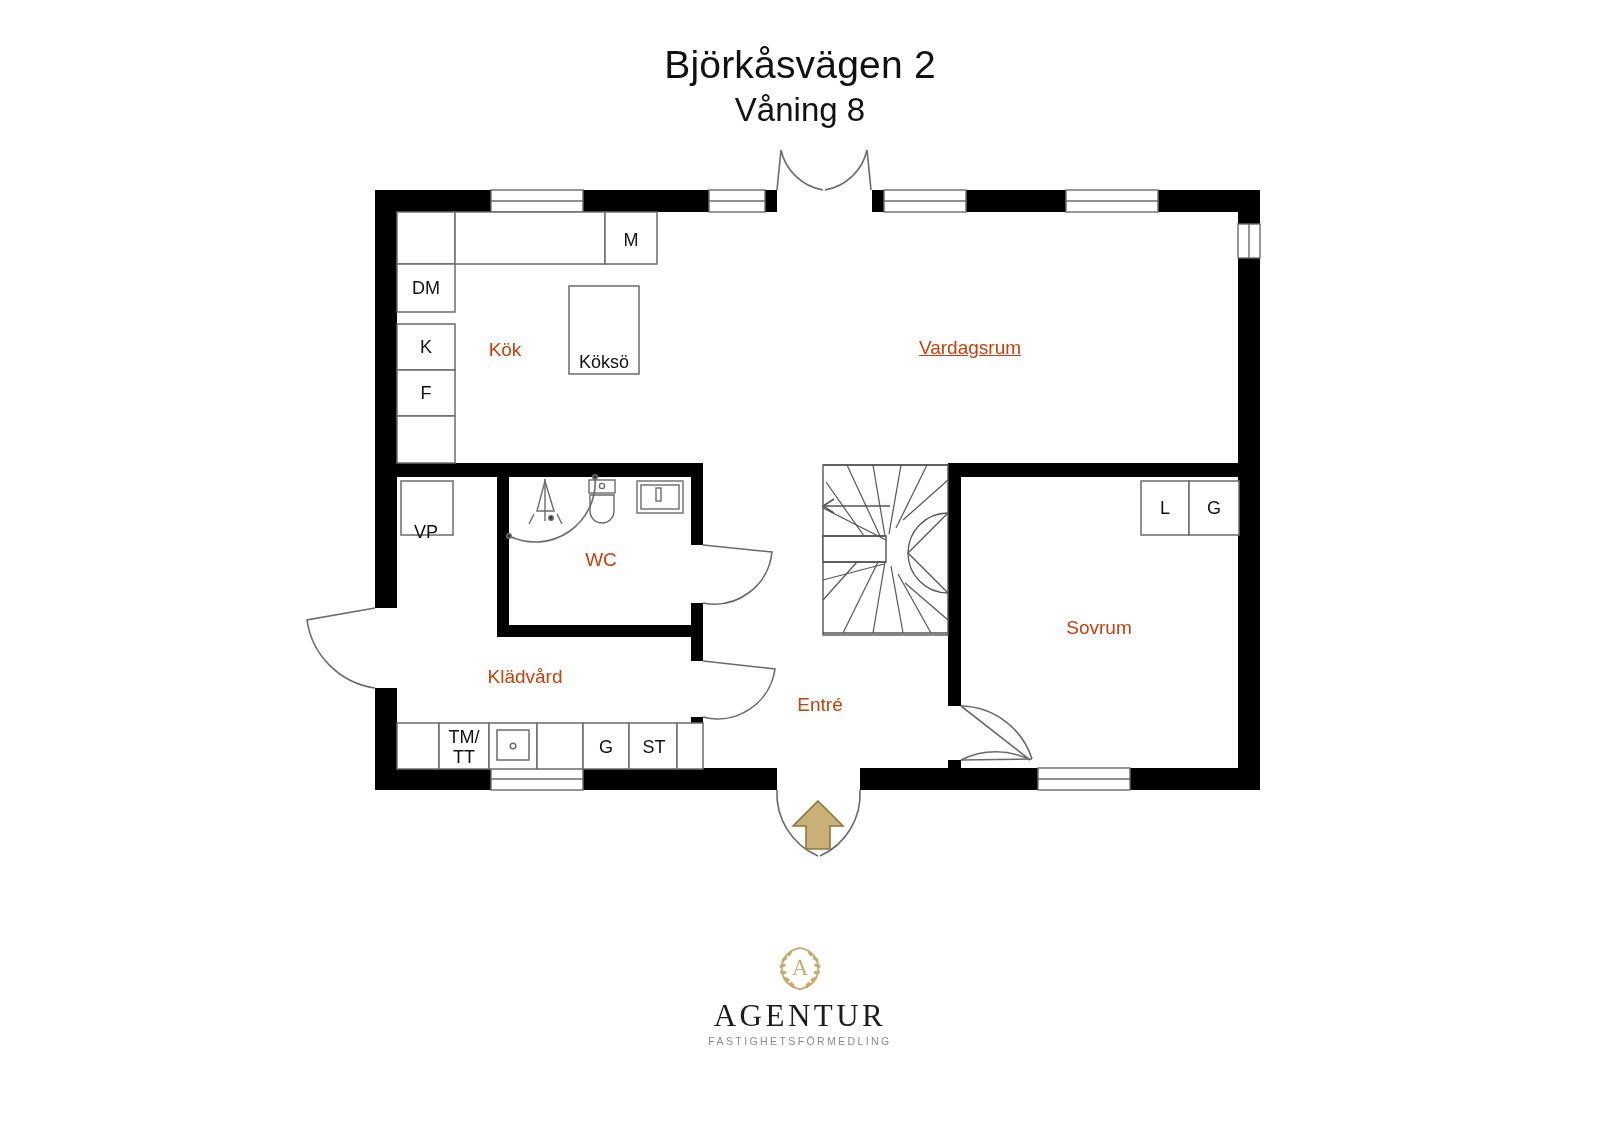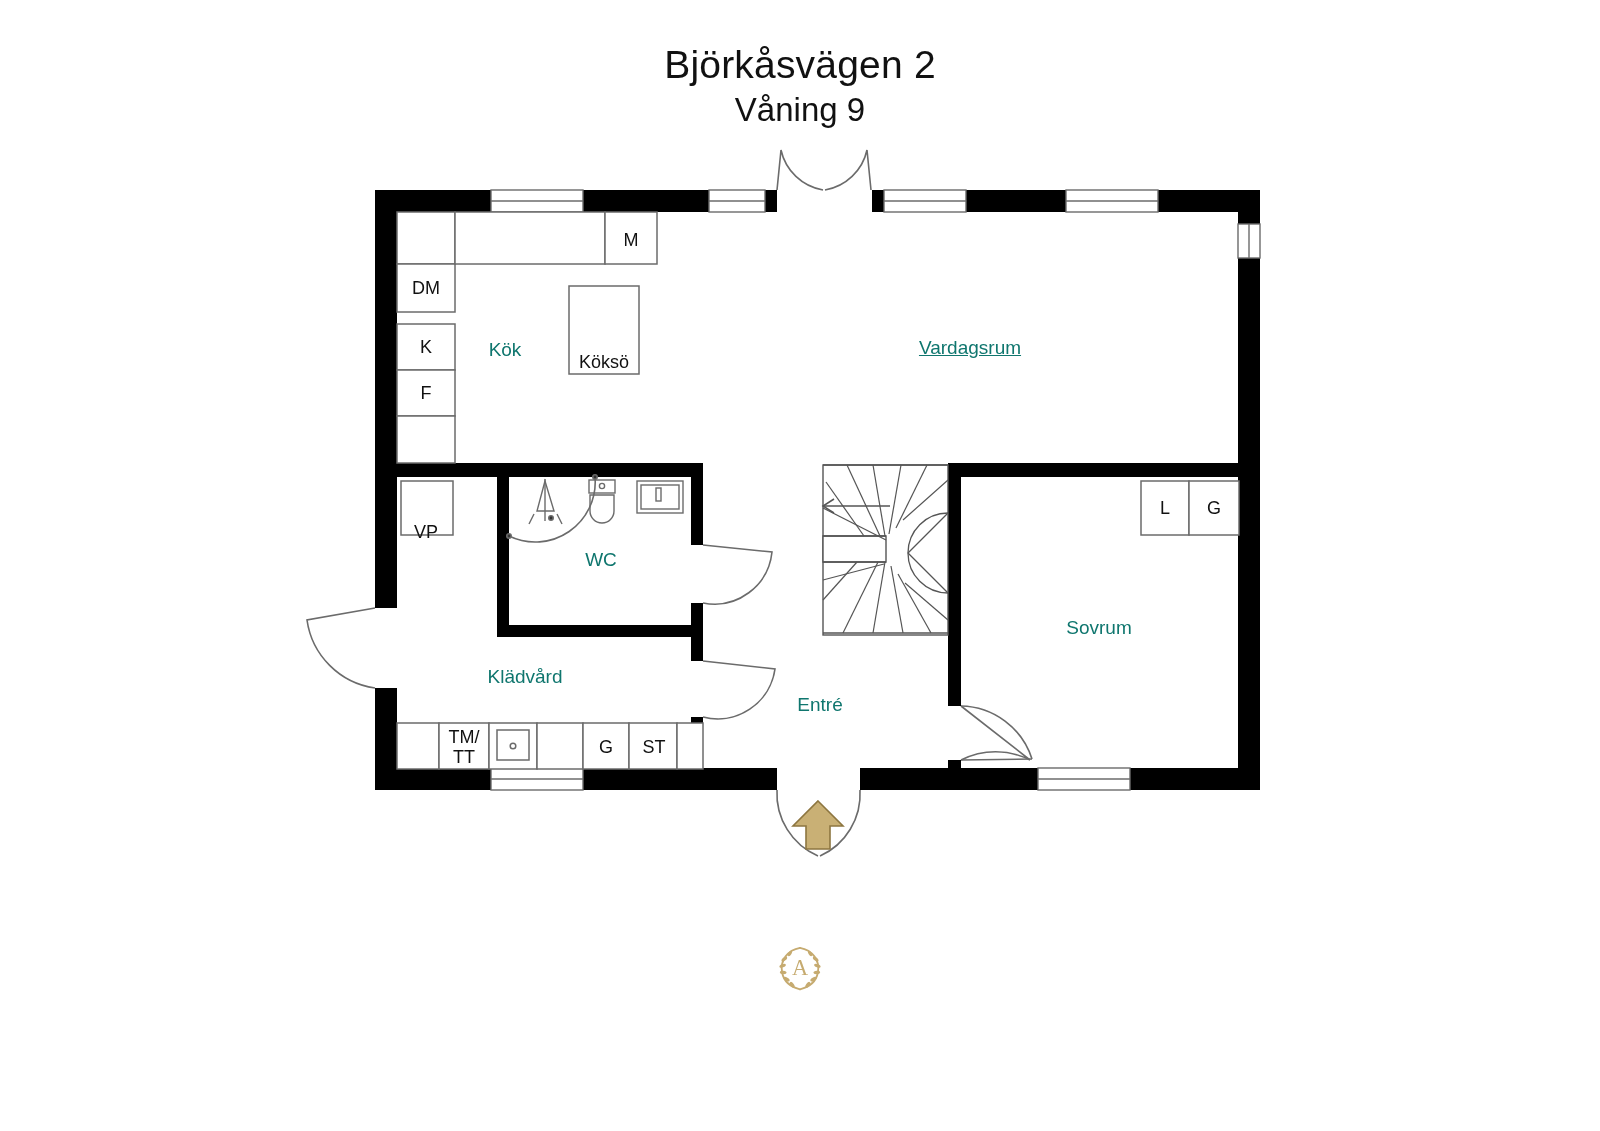--- a/index.html
+++ b/index.html
@@ -48,21 +48,21 @@
   #plan-svg {
     position: absolute;
     top: 0;
     left: 0;
   }
 
   
   .room-label {
     position: absolute;
     font-size: 19px;
-    color: #0f766e;
+    color: #c2410c;
     white-space: nowrap;
     transform: translate(-50%, -50%);
     font-family: "Liberation Sans", sans-serif;
   }
   .unit-label {
     position: absolute;
     font-size: 18px;
     color: #111;
     white-space: nowrap;
     text-align: center;
@@ -107,21 +107,21 @@
     font-family: "Liberation Sans", sans-serif;
   }
 </style>
 </head>
 <body>
 
 <div id="floorplan-page">
 
   <div class="title-block">
     <div class="title-main">Björkåsvägen 2</div>
-    <div class="title-sub">Våning 9</div>
+    <div class="title-sub">Våning 8</div>
   </div>
 
   <svg id="plan-svg" width="1600" height="900" viewBox="0 0 1600 900">
 
     <rect x="375" y="190" width="885" height="600" fill="#ffffff"></rect>
 
     <g fill="#000000">
 
       <rect x="375" y="190" width="116" height="22"></rect>
       <rect x="583" y="190" width="126" height="22"></rect>
@@ -356,15 +356,17 @@
         <ellipse cx="78" cy="34" rx="6" ry="3" transform="rotate(40 78 34)"></ellipse>
         <ellipse cx="81" cy="46" rx="6" ry="3" transform="rotate(20 81 46)"></ellipse>
         <ellipse cx="80" cy="58" rx="6" ry="3" transform="rotate(-5 80 58)"></ellipse>
         <ellipse cx="74" cy="70" rx="6" ry="3" transform="rotate(-30 74 70)"></ellipse>
         <ellipse cx="64" cy="80" rx="6" ry="3" transform="rotate(-52 64 80)"></ellipse>
         <ellipse cx="32" cy="24" rx="5.5" ry="2.8" transform="rotate(-58 32 24)"></ellipse>
         <ellipse cx="68" cy="24" rx="5.5" ry="2.8" transform="rotate(58 68 24)"></ellipse>
       </g>
       <text x="50" y="63" text-anchor="middle" font-family="Liberation Serif, serif" font-size="40" fill="#c6ab70">A</text>
     </svg>
+    <div class="logo-word">AGENTUR</div>
+    <div class="logo-tagline">FASTIGHETSFÖRMEDLING</div>
   </div>
 
 </div>
 
 </body></html>

